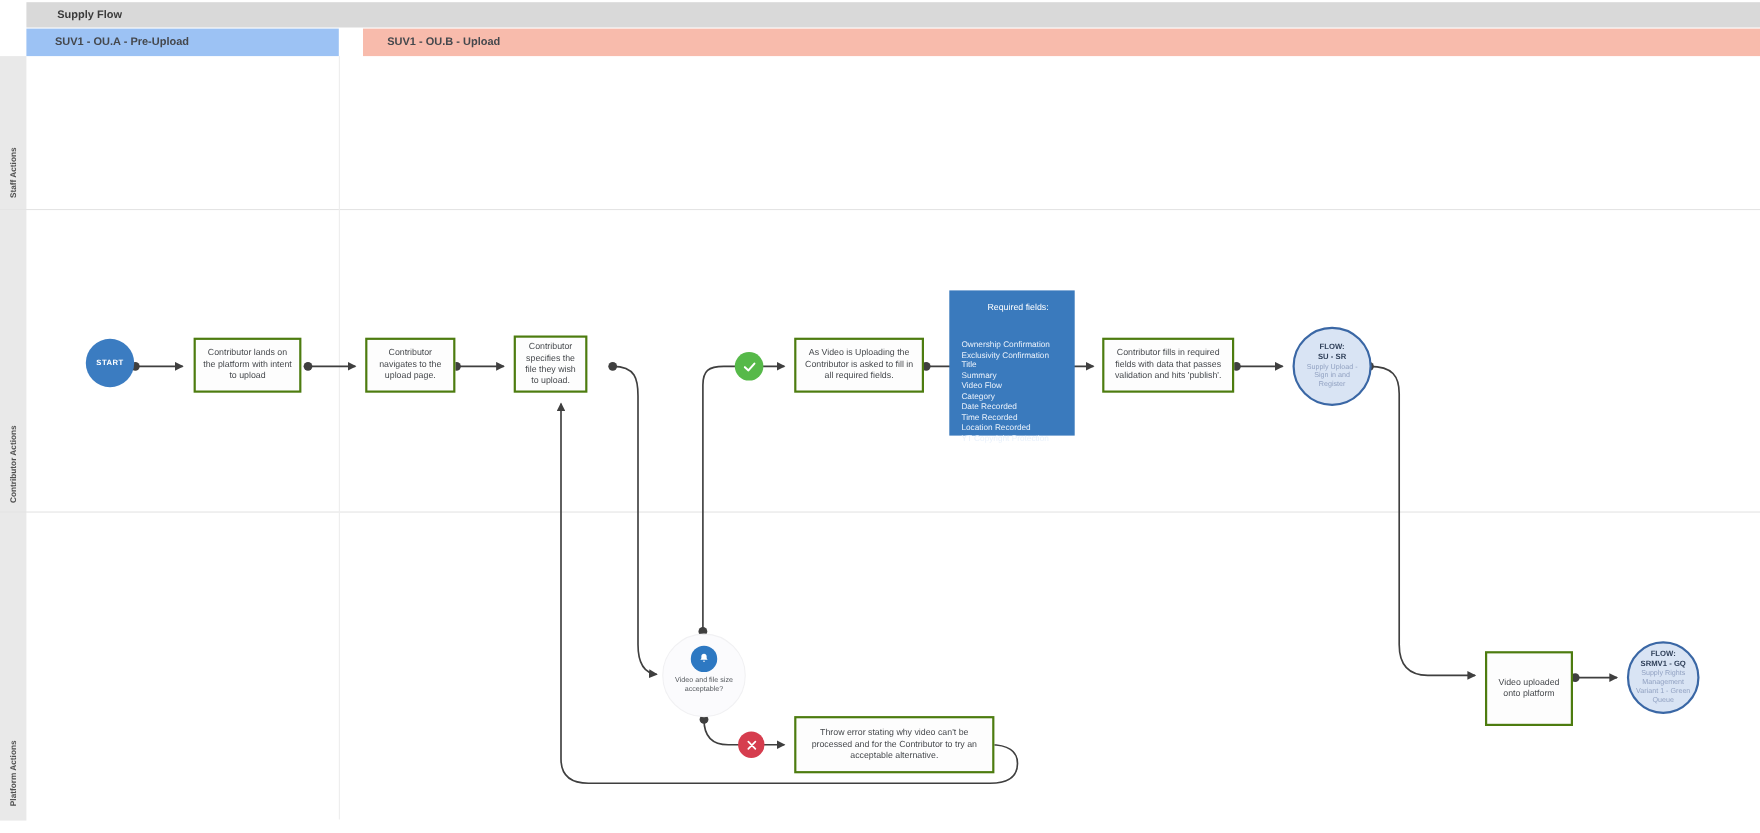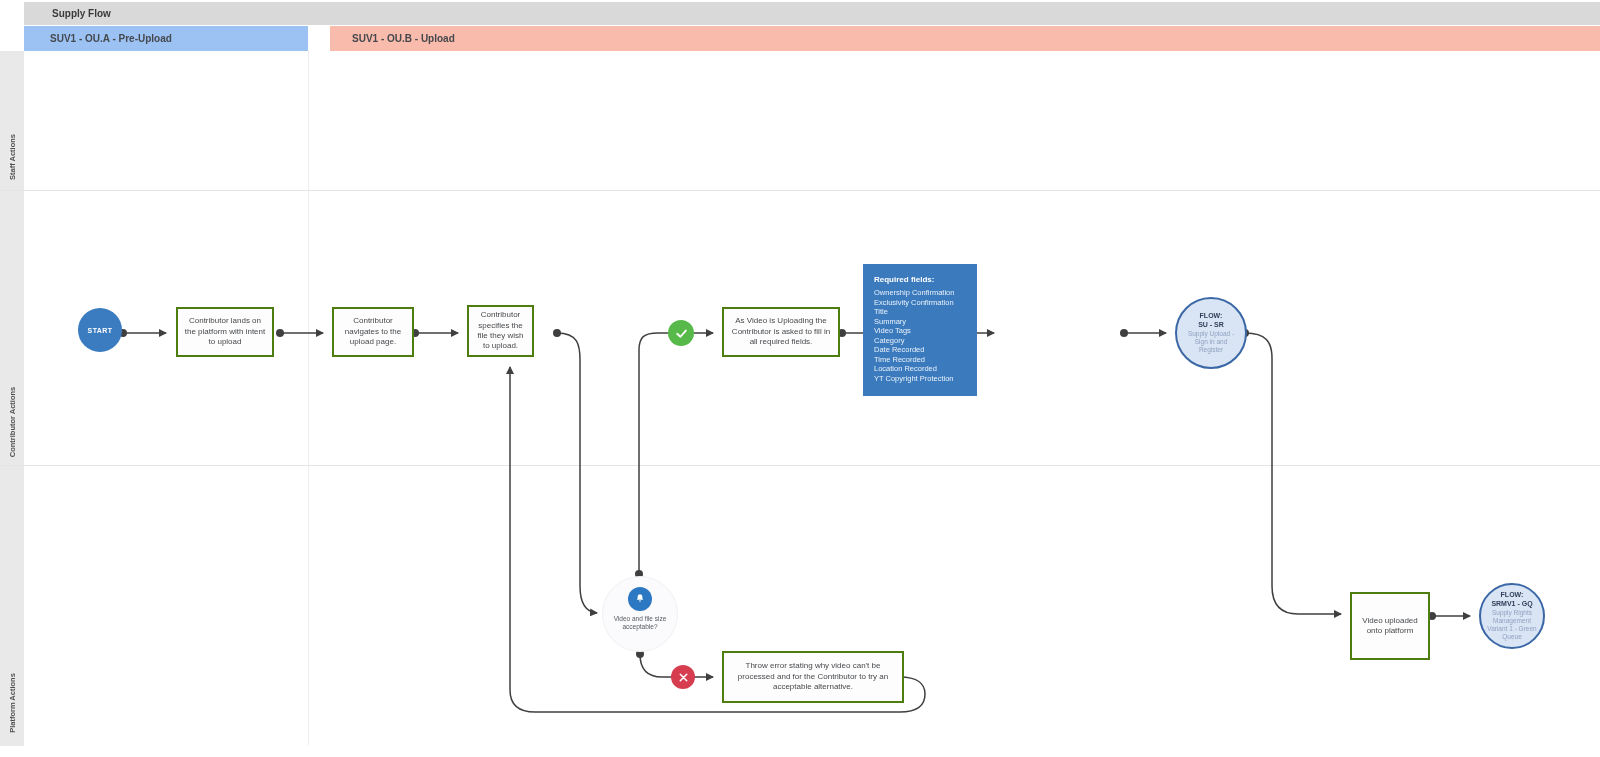--- a/index.html
+++ b/index.html
@@ -40,21 +40,21 @@
   }
   .start-circle {
     position:absolute; left:78px; top:308px; width:44px; height:44px; border-radius:50%;
     background:#3b7cc1; color:#fff; font-size:7px; font-weight:bold; letter-spacing:.4px;
     display:flex; align-items:center; justify-content:center;
   }
   .note-box {
     position:absolute; left:863px; top:264px; width:114px; height:132px;
     background:#3a7abd; color:#fff; padding:11px 0 0 11px; font-size:7.5px;
   }
-  .note-box .nb-title { font-weight:bold; font-size:8px; margin-bottom:4px; color:#ffffff; }
+  .note-box .nb-title { font-weight:normal; font-size:8px; margin-bottom:24px; color:#ffffff;text-align:center; }
   .note-box .nb-list { white-space:pre-line; line-height:9.5px; color:#e9f1fb; }
   .flow-circle {
     position:absolute; border-radius:50%; background:#d9e4f4; border:2px solid #3a67a5;
     display:flex; flex-direction:column; align-items:center; justify-content:center;
     text-align:center; line-height:1.25;
   }
   .flow-circle .fc-head { font-size:7px; font-weight:bold; color:#2f3f58; }
   .flow-circle .fc-sub  { font-size:6.5px; color:#92a2c2; padding:0 6px; }
   .fc1 { left:1175px; top:297px; width:72px; height:72px; }
   .fc2 { left:1479px; top:583px; width:66px; height:66px; }
@@ -142,28 +142,29 @@
     </div>
 
     <div class="pbox" style="left:722px; top:307px; width:118px; height:50px;">As Video is Uploading the Contributor is asked to fill in all required fields.</div>
 
     <div class="note-box">
       <div class="nb-title">Required fields:</div>
       <div class="nb-list">Ownership Confirmation
 Exclusivity Confirmation
 Title
 Summary
-Video Tags
+Video Flow
 Category
 Date Recorded
 Time Recorded
 Location Recorded
 YT Copyright Protection</div>
     </div>
 
+    <div class="pbox" style="left:1002px; top:307px; width:120px; height:50px;">Contributor fills in required fields with data that passes validation and hits 'publish'.</div>
 
     <div class="flow-circle fc1">
       <div class="fc-head">FLOW:</div>
       <div class="fc-head">SU - SR</div>
       <div class="fc-sub">Supply Upload - Sign in and Register</div>
     </div>
 
     <div class="decision">
       <div class="bell-badge">
         <svg width="12" height="12" viewBox="0 0 24 24" fill="#fff">

